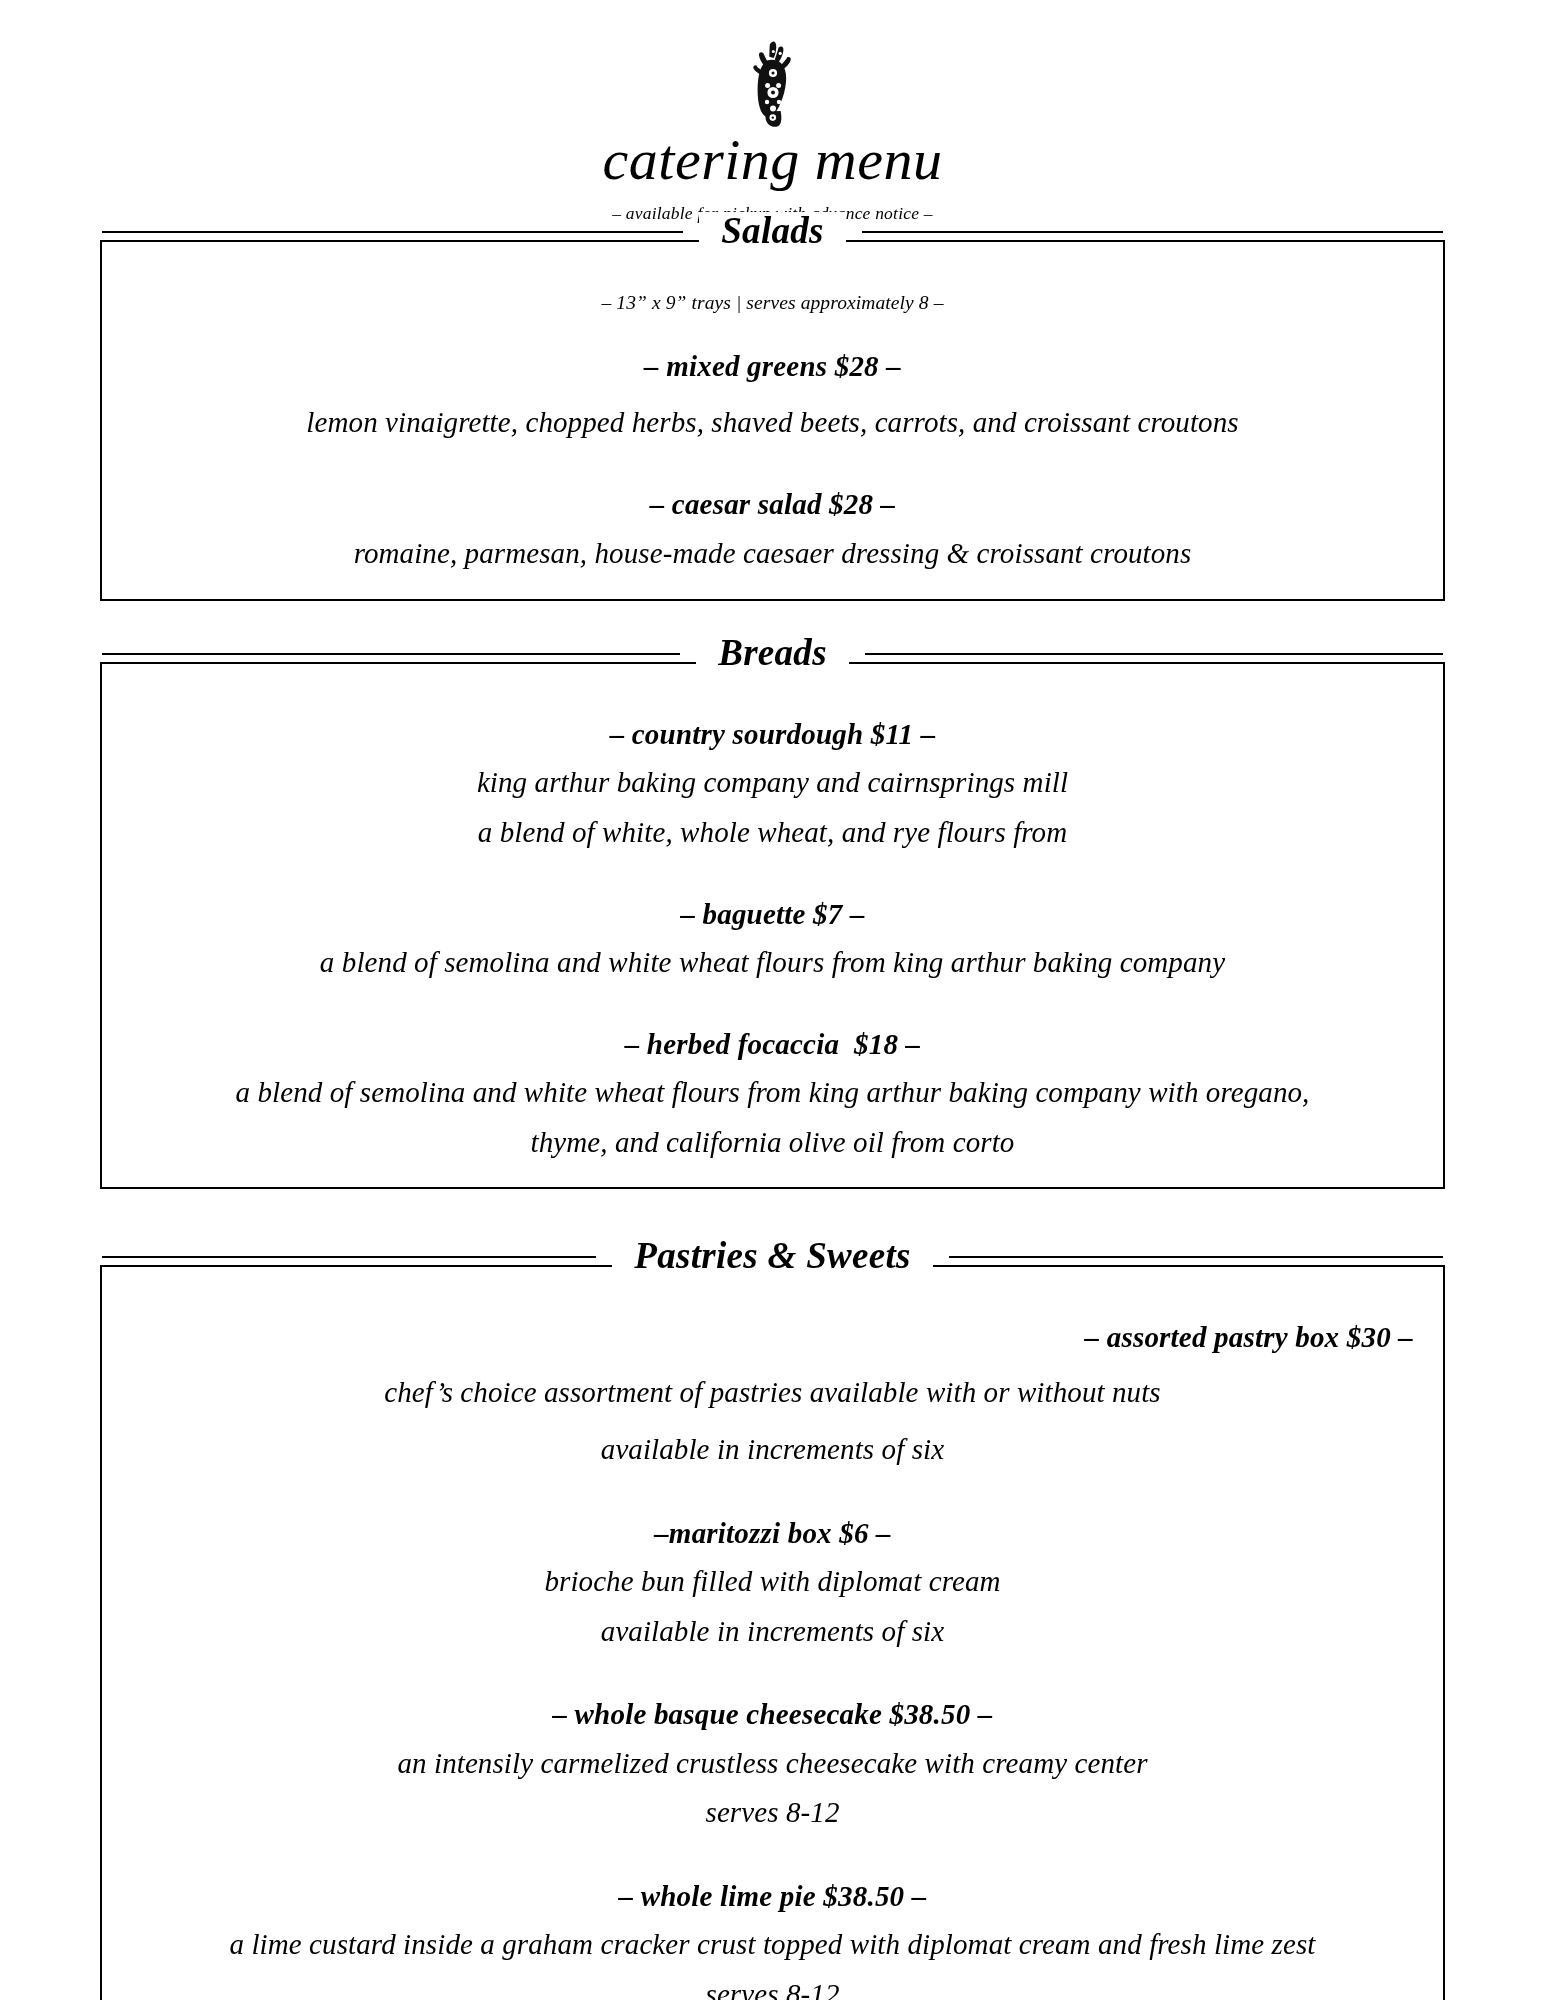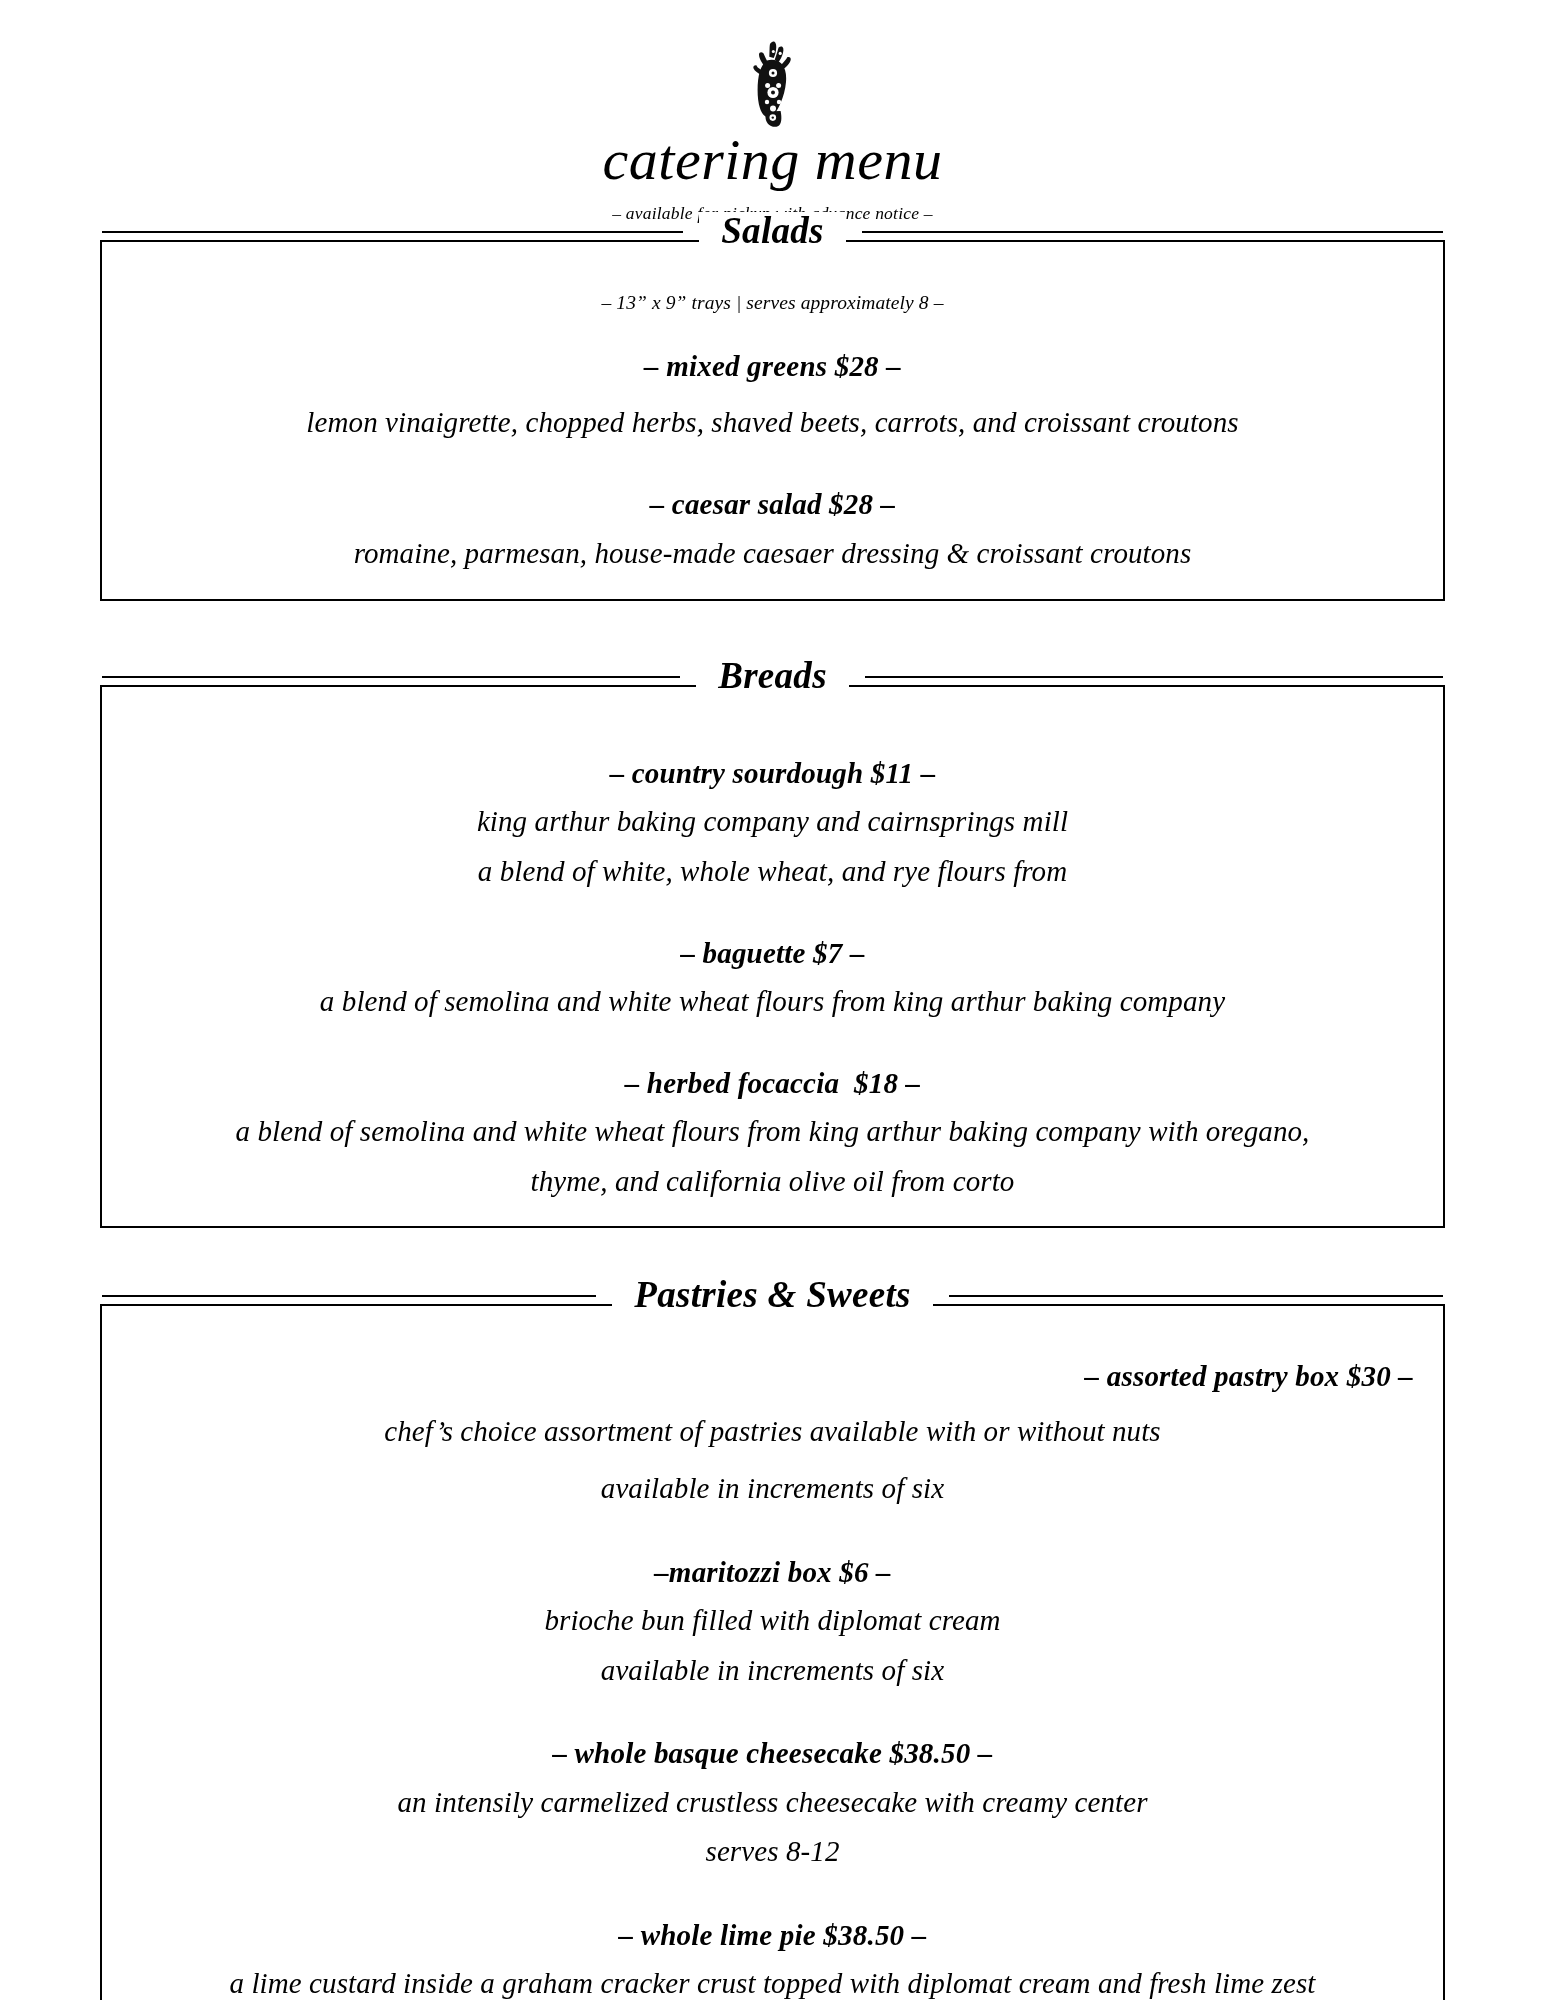--- a/index.html
+++ b/index.html
@@ -123,21 +123,21 @@
   }
 
   
   #section-salads { margin-top: 16px; padding-top: 36px; padding-bottom: 26px; }
   #section-salads .section-note { margin-top: 14px; }
   #section-salads .item-first .item-name { margin-top: 34px; }
   #section-salads .item-first .item-desc { margin-top: 20px; }
   #section-salads .item-next .item-name { margin-top: 44px; }
   #section-salads .item-next .item-desc { margin-top: 13px; }
 
-  #section-breads { margin-top: 84px; padding-top: 50px; padding-bottom: 26px; }
+  #section-breads { margin-top: 61px; padding-top: 34px; padding-bottom: 26px; }
   #section-breads .item-first .item-name { margin-top: 18px; }
   #section-breads .item-first .item-desc { margin-top: 12px; }
   #section-breads .item-next .item-name { margin-top: 44px; }
   #section-breads .item-next .item-desc { margin-top: 12px; }
 
   #section-pastries { margin-top: 76px; padding-top: 34px; padding-bottom: 44px; }
   #section-pastries .item-first .item-name { margin-top: 18px; text-align: right; }
   #section-pastries .item-first .item-desc { margin-top: 19px; }
   #section-pastries .item-next .item-name { margin-top: 46px; }
   #section-pastries .item-next .item-desc { margin-top: 12px; }

